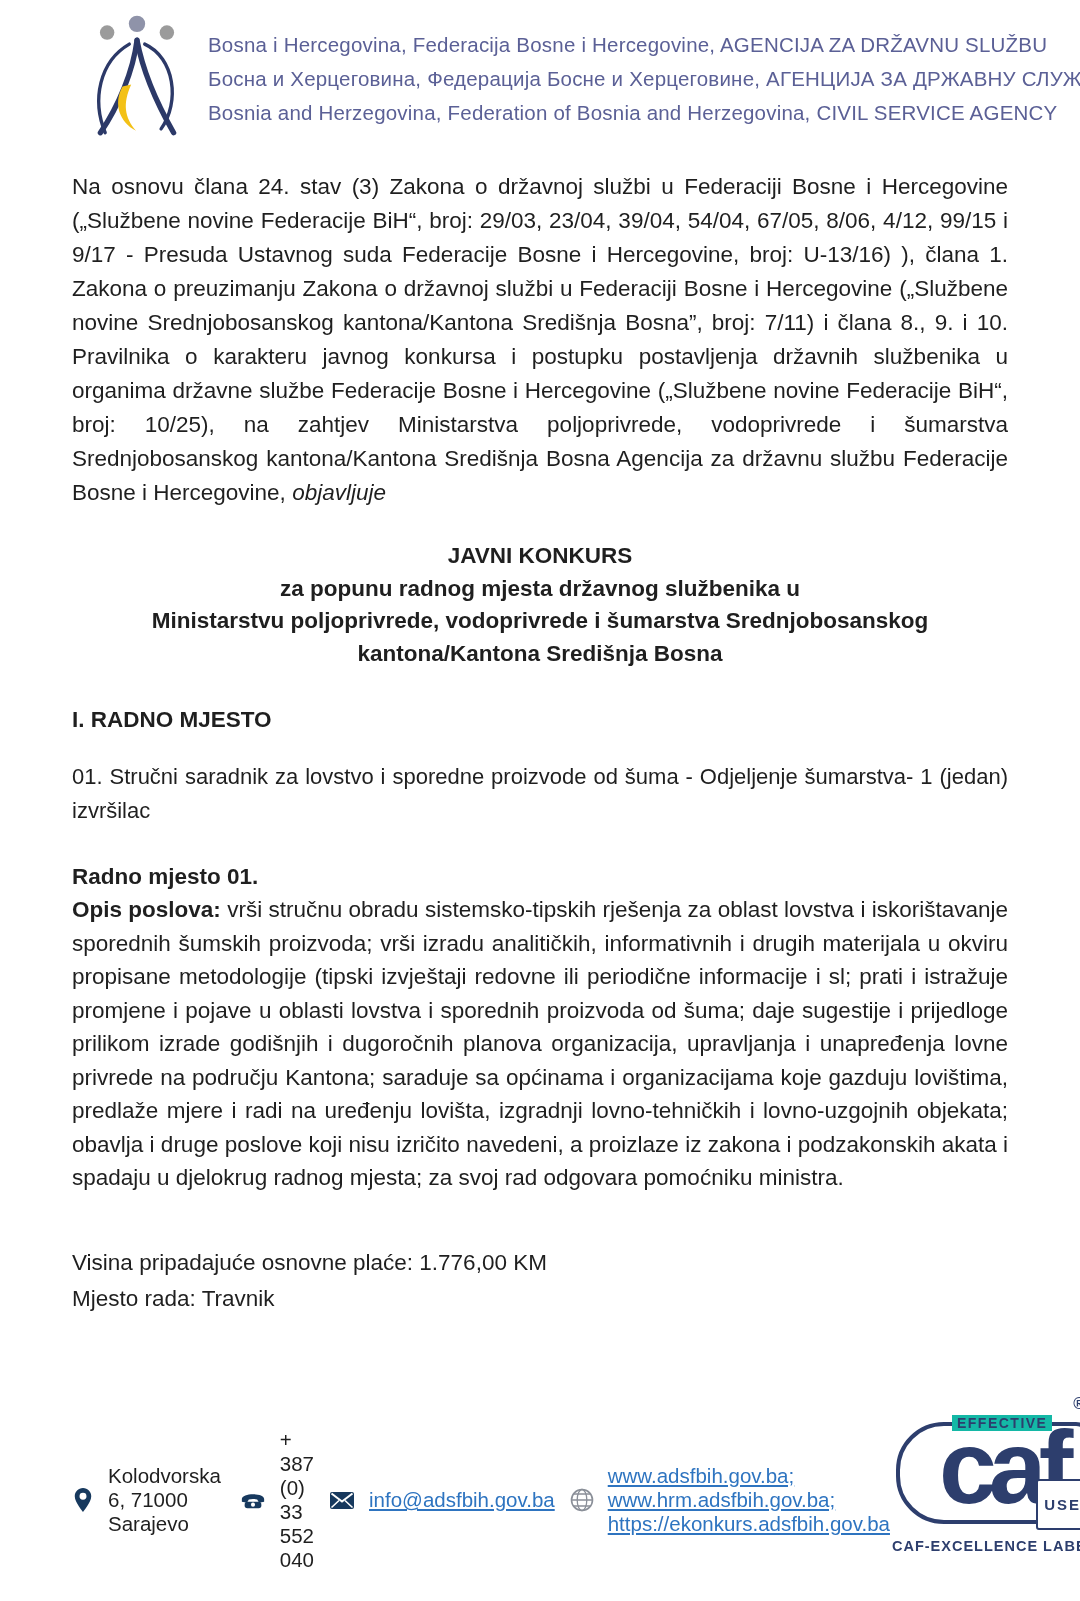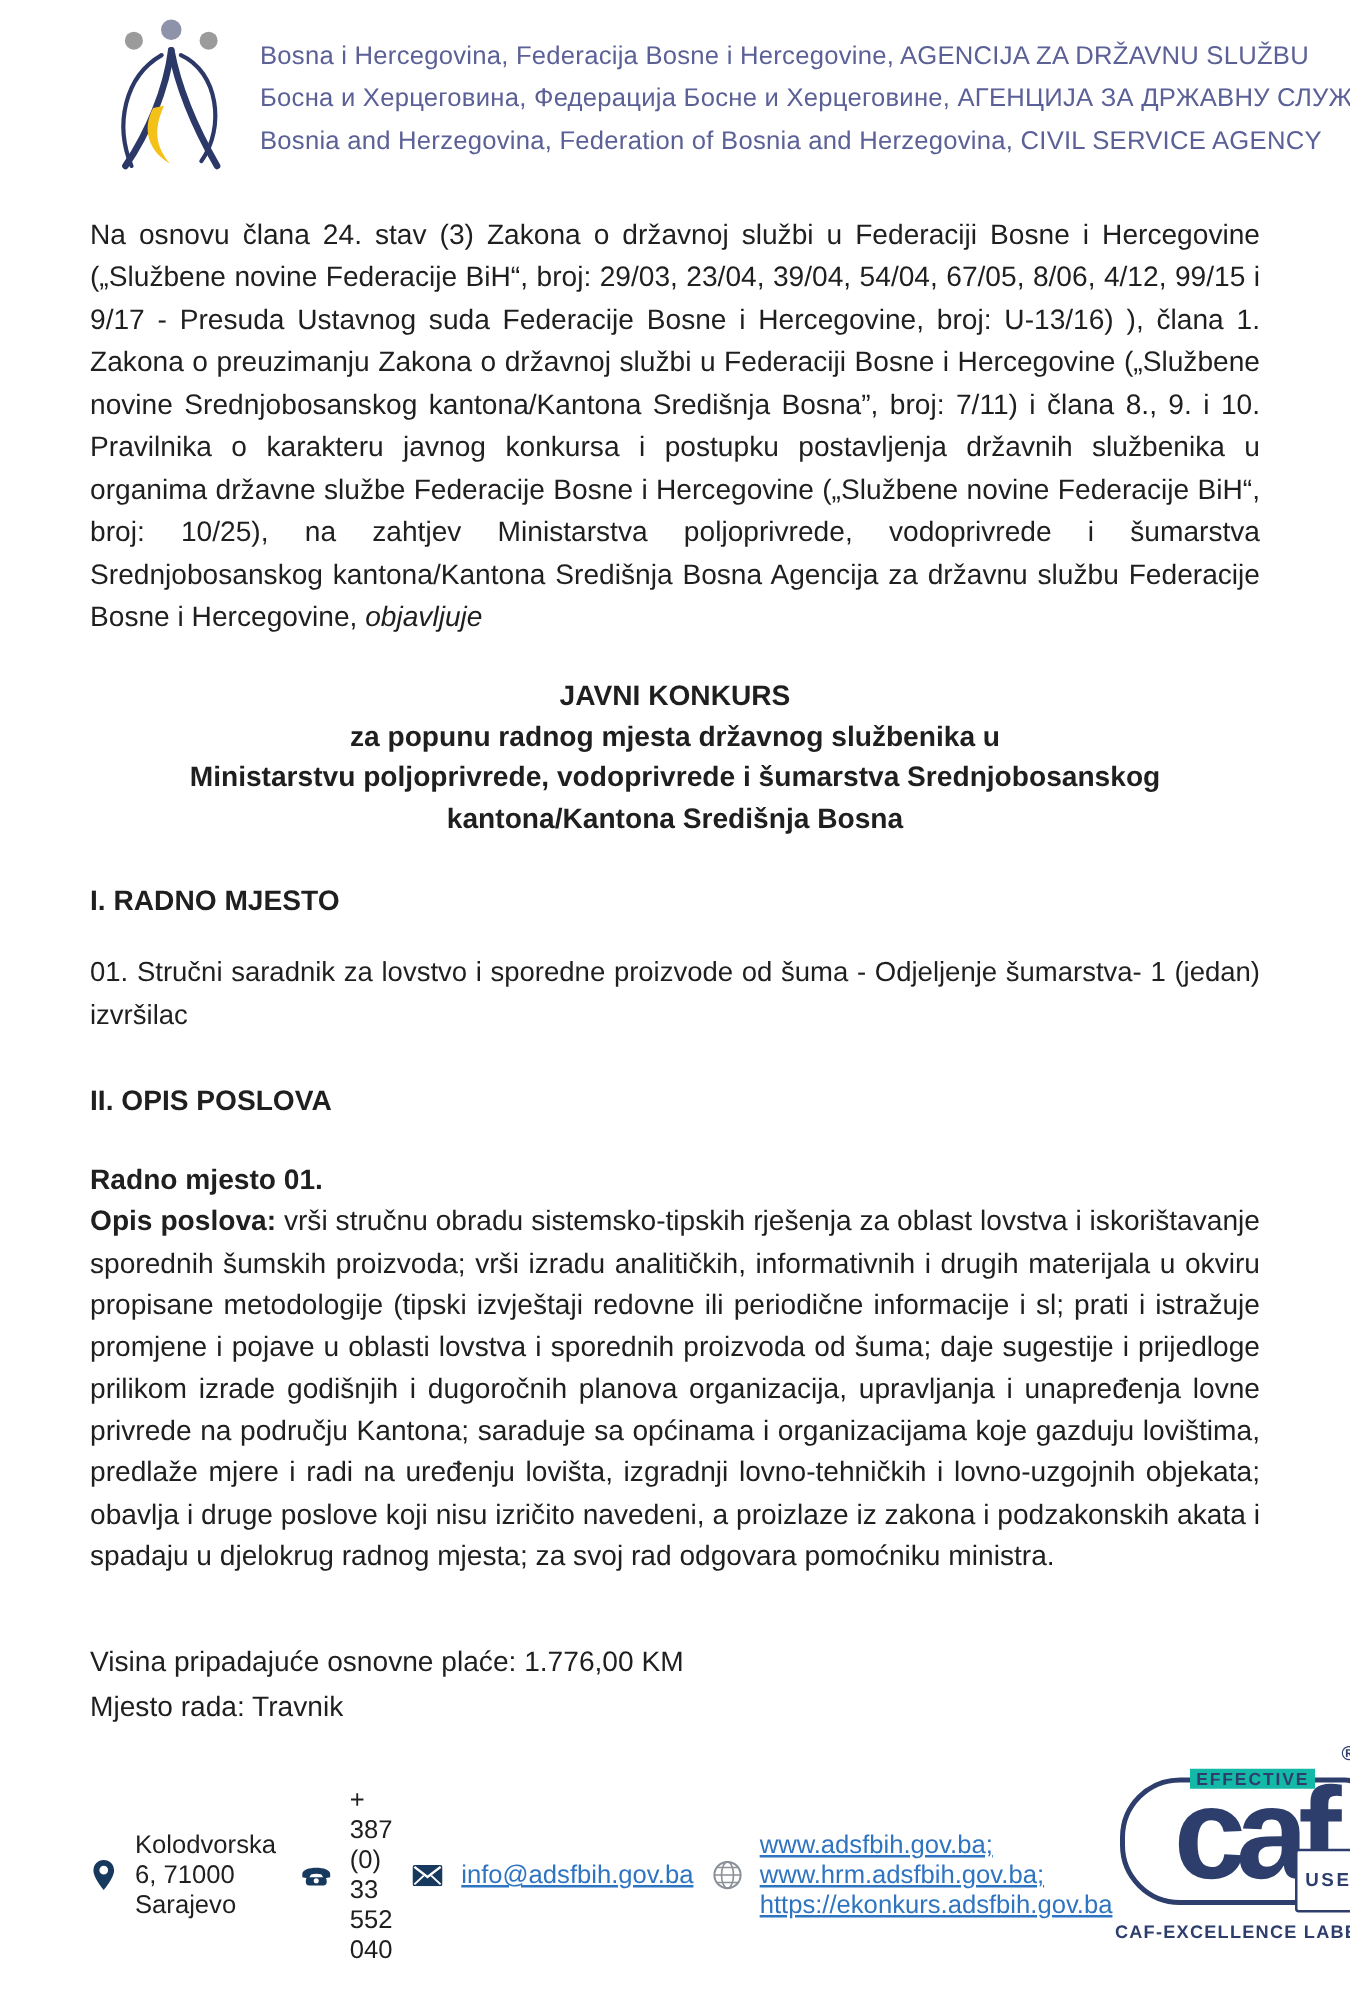--- a/index.html
+++ b/index.html
@@ -213,21 +213,20 @@
   <div class="doc-title">
     <div>JAVNI KONKURS</div>
     <div>za popunu radnog mjesta državnog službenika u</div>
     <div>Ministarstvu poljoprivrede, vodoprivrede i šumarstva Srednjobosanskog</div>
     <div>kantona/Kantona Središnja Bosna</div>
   </div>
 
   <div class="sec-heading sec1-heading">I.  RADNO MJESTO</div>
   <p class="sec1-item">01. Stručni saradnik za lovstvo i sporedne proizvode od šuma - Odjeljenje šumarstva- 1 (jedan) izvršilac</p>
 
-  <div class="sec-heading sec2-heading">II. OPIS POSLOVA</div>
   <div class="radno-sub">Radno mjesto 01.</div>
   <p class="opis-para"><span class="lbl">Opis poslova:</span><span> vrši stručnu obradu sistemsko-tipskih rješenja za oblast lovstva i iskorištavanje sporednih šumskih proizvoda; vrši izradu analitičkih, informativnih i drugih materijala u okviru propisane metodologije (tipski izvještaji redovne ili periodične informacije i sl; prati i istražuje promjene i pojave u oblasti lovstva i sporednih proizvoda od šuma; daje sugestije i prijedloge prilikom izrade godišnjih i dugoročnih planova organizacija, upravljanja i unapređenja lovne privrede na području Kantona; saraduje sa općinama i organizacijama koje gazduju lovištima, predlaže mjere i radi na uređenju lovišta, izgradnji lovno-tehničkih i lovno-uzgojnih objekata; obavlja i druge poslove koji nisu izričito navedeni, a proizlaze iz zakona i podzakonskih akata i spadaju u djelokrug radnog mjesta; za svoj rad odgovara pomoćniku ministra.</span></p>
 
   <div class="salary">
     <div>Visina pripadajuće osnovne plaće: 1.776,00 KM</div>
     <div>Mjesto rada: Travnik</div>
   </div>
 
   <div class="footer">
     <div class="contact-list">

